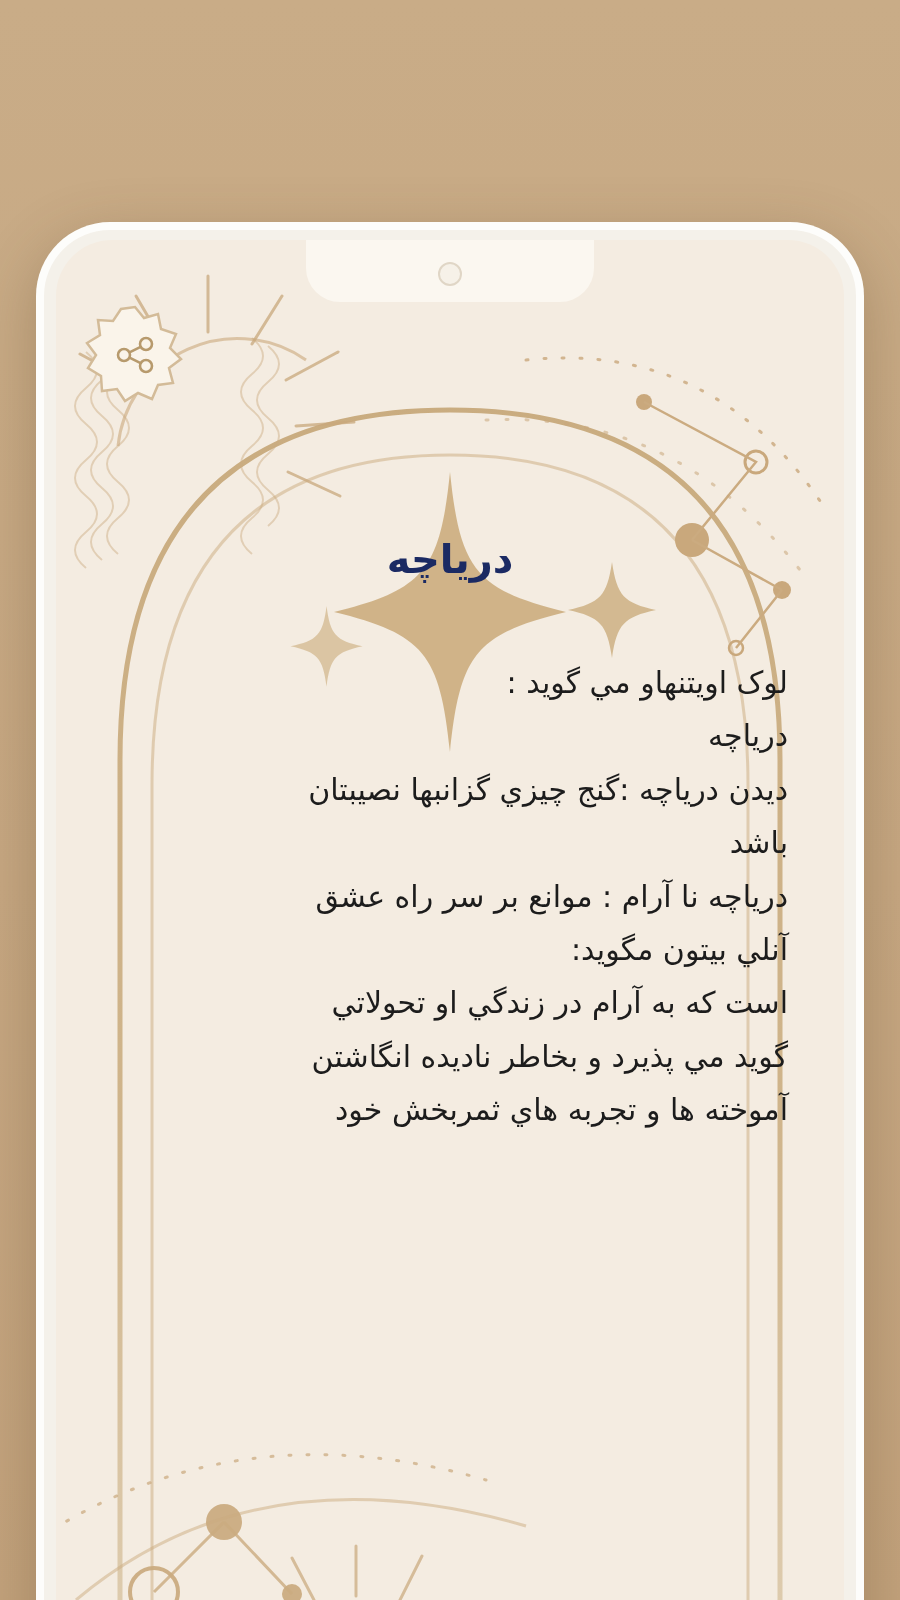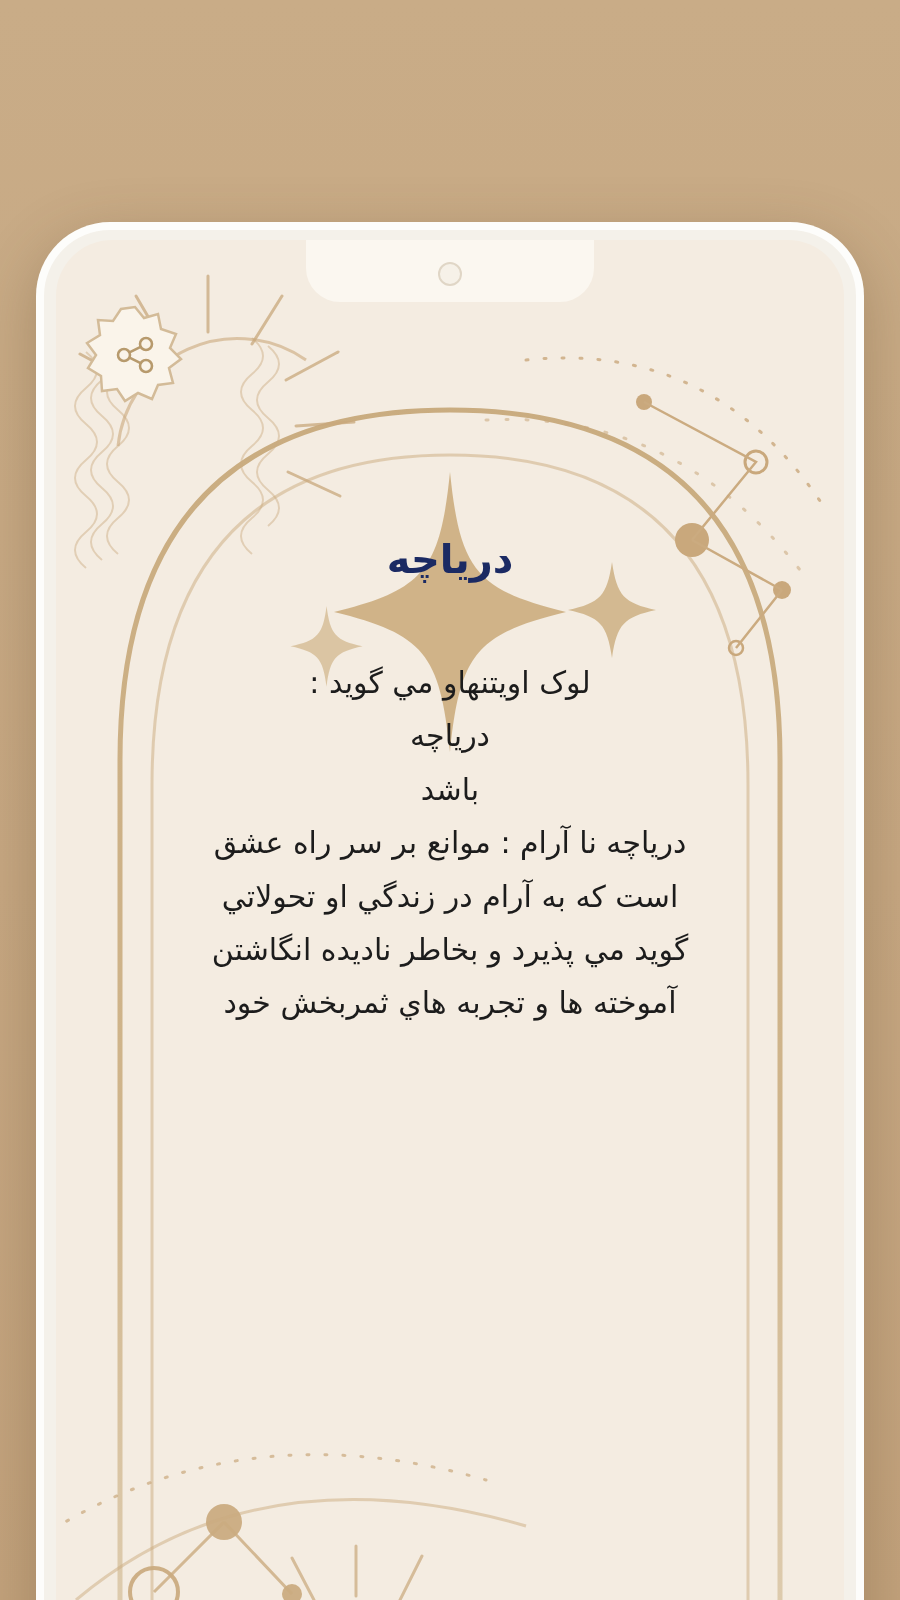--- a/index.html
+++ b/index.html
@@ -131,21 +131,21 @@
     letter-spacing: 0;
   }
 
   
   #content-body {
     position: absolute;
     top: 416px;
     left: 56px;
     right: 56px;
     z-index: 5;
-    text-align: center;
+    text-align: right;
     direction: rtl;
     color: #1c1c1c;
     font-size: 30px;
     line-height: 1.78;
     font-weight: 500;
   }
   #content-body p { margin: 0; }
 
   
   #bottom-fade {
@@ -248,22 +248,24 @@
         <circle cx="33" cy="33" r="6" fill="none" stroke="#b79a6d" stroke-width="2.6"></circle>
         <path d="M16.5 19.4 L27.6 13.8 M16.5 24.6 L27.6 30.2" stroke="#b79a6d" stroke-width="2.6" fill="none"></path>
       </svg>
     </div>
 
     <div id="page-title">دریاچه</div>
 
     <div id="content-body">
       <p>لوک اویتنهاو مي گوید :</p>
       <p>دریاچه</p>
+      <p>دیدن دریاچه :گنج چیزي گزانبها نصیبتان</p>
       <p>باشد</p>
       <p>دریاچه نا آرام : موانع بر سر راه عشق</p>
+      <p>آنلي بیتون مگوید:</p>
       <p>است که به آرام در زندگي او تحولاتي</p>
       <p>گوید مي پذیرد و بخاطر نادیده انگاشتن</p>
       <p>آموخته ها و تجربه هاي ثمربخش خود</p>
     </div>
 
     <div id="bottom-fade"></div>
   </div>
 </div>
 
 </body></html>

